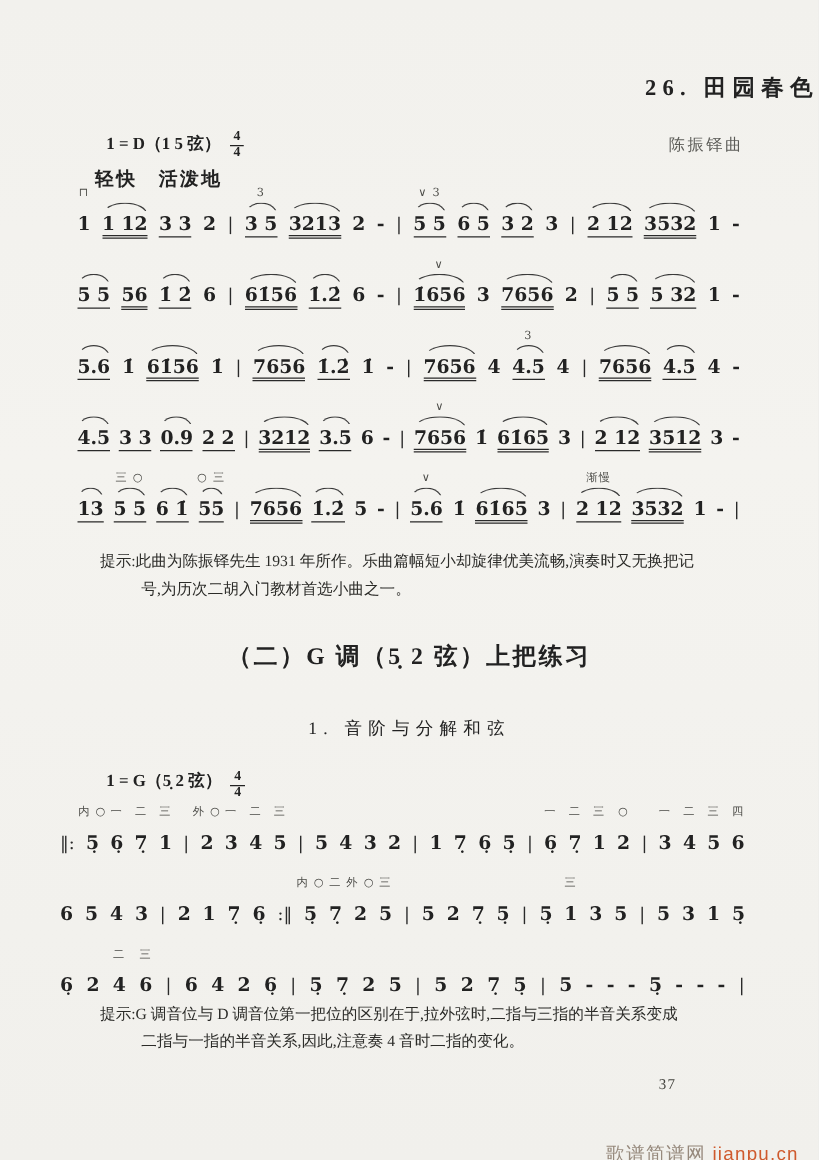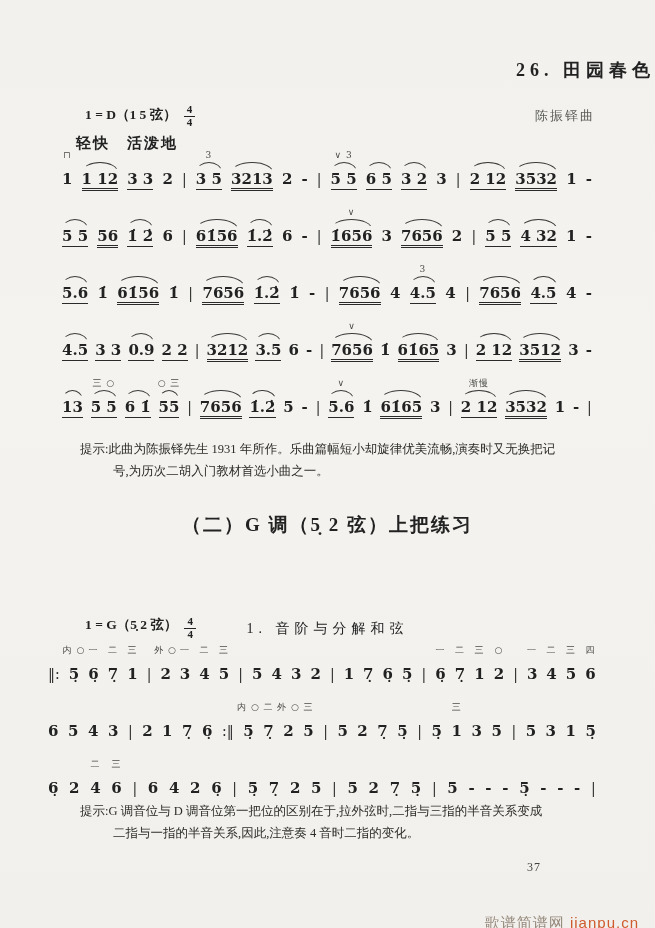--- a/index.html
+++ b/index.html
@@ -72,21 +72,21 @@
   .tip-1{top:438px;}
   .tip-2{top:800px;}
   .tip .cont{padding-left:33px;}
   
   .section-title{
     position:absolute;top:512px;left:0;width:100%;
     text-align:center;font-size:19px;font-weight:bold;
     letter-spacing:2px;margin:0;
   }
   .exercise-title{
-    position:absolute;top:620px;left:0;width:100%;
+    position:absolute;top:574px;left:0;width:100%;
     text-align:center;font-size:14px;font-weight:normal;
     letter-spacing:5px;margin:0;
   }
   .keyrow-g{
     position:absolute;top:616px;left:85px;
     font-size:13.5px;font-weight:bold;
     display:flex;
   }
   
   .pagenum{
@@ -152,21 +152,21 @@
         <span class="tok u1 arc">1̇.2̇</span>
         <span class="tok">6</span>
         <span class="tok">-</span>
         <span class="tok bar">|</span>
         <span class="tok u2 arc">1̇656<i class="ann">∨</i></span>
         <span class="tok">3</span>
         <span class="tok u2 arc">7656</span>
         <span class="tok">2</span>
         <span class="tok bar">|</span>
         <span class="tok u1 arc">5 5</span>
-        <span class="tok u1 arc">4 32</span>
+        <span class="tok u1 arc">5 32</span>
         <span class="tok">1</span>
         <span class="tok">-</span>
       </div>
     <div class="jline">
         <span class="tok u1 arc">5.6</span>
         <span class="tok">1̇</span>
         <span class="tok u2 arc">61̇56</span>
         <span class="tok">1̇</span>
         <span class="tok bar">|</span>
         <span class="tok u2 arc">7656</span>

